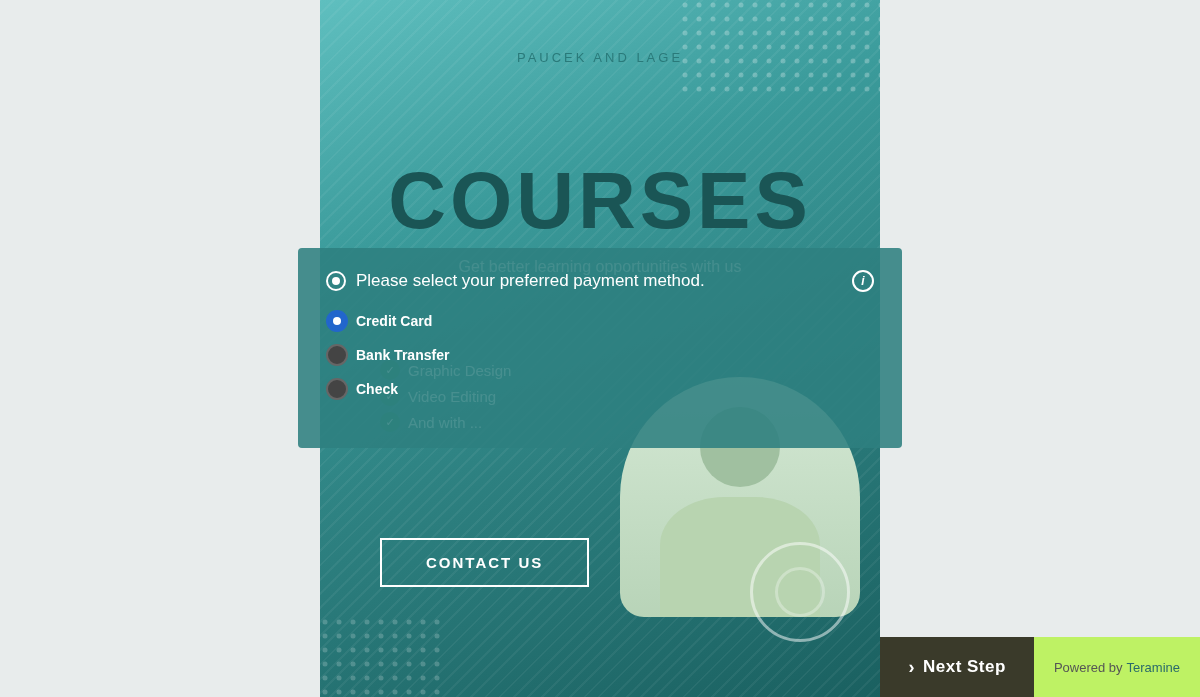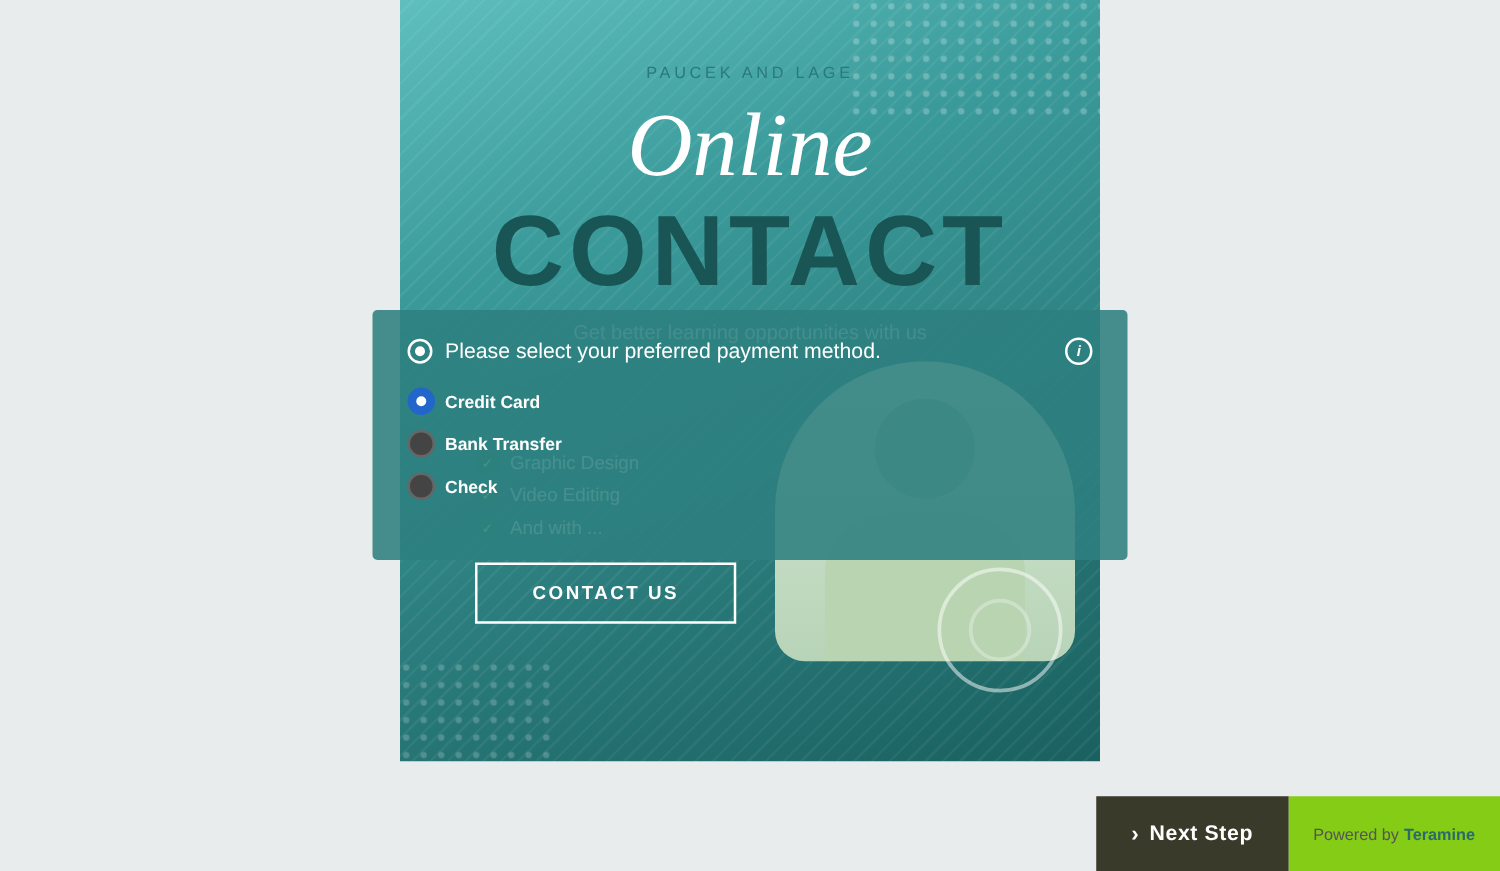--- a/index.html
+++ b/index.html
@@ -11,21 +11,21 @@
       font-family: Arial, sans-serif;
       position: relative;
     }
 
     
     .page-bg {
       position: absolute;
       left: 320px;
       top: 0;
       width: 560px;
-      height: 609px;
+      height: 697px;
       background: linear-gradient(160deg, #5fbfbf 0%, #3a9a9a 30%, #2d8080 60%, #1a6060 100%);
       overflow: hidden;
     }
 
     
     .stripe-overlay {
       position: absolute;
       top: 0;
       left: 0;
       width: 100%;
@@ -273,32 +273,32 @@
       gap: 8px;
       cursor: pointer;
       letter-spacing: 0.5px;
     }
 
     .next-step-btn .arrow {
       font-size: 18px;
     }
 
     .powered-by {
-      background: #84cc16;
+      background: #bef264;
       height: 60px;
       display: flex;
       align-items: center;
       padding: 0 20px;
       font-size: 13px;
       color: #555;
       gap: 4px;
     }
 
     .teramine-brand {
-      font-weight: 700;
+      font-weight: 400;
       color: #2a6a6a;
     }
 
     
     .dots-svg {
       position: absolute;
     }
 
     
     .left-area {
@@ -374,23 +374,22 @@
     <defs>
       <pattern id="dotpat" x="0" y="0" width="14" height="14" patternUnits="userSpaceOnUse">
         <circle cx="5" cy="5" r="2.5" fill="rgba(255,255,255,0.25)"></circle>
       </pattern>
     </defs>
     <rect width="200" height="100" fill="url(#dotpat)"></rect>
   </svg>
 
   <div class="company-name">PAUCEK AND LAGE</div>
 
-  <div class="online-text">Online</div>
-
-  <div class="courses-text">CONTACT</div>
+
+  <div class="courses-text">COURSES</div>
 
   <div class="subtitle-text">Get better learning opportunities with us</div>
 
   <div class="programs-section">
     <div class="program-item">
       <div class="check-icon">✓</div>
       <span>Graphic Design</span>
     </div>
     <div class="program-item">
       <div class="check-icon">✓</div>

